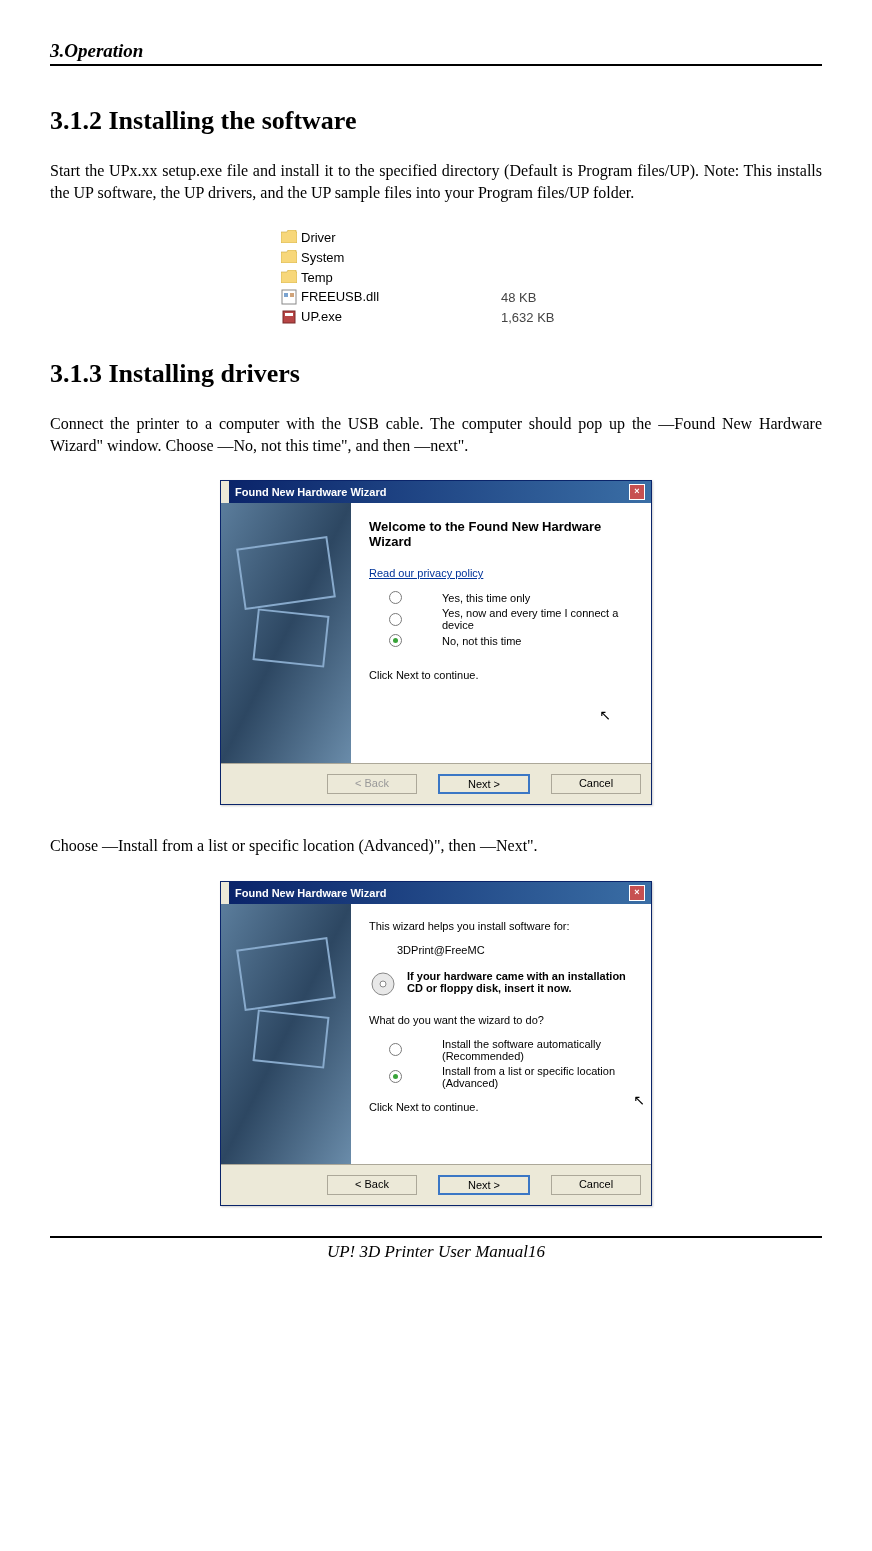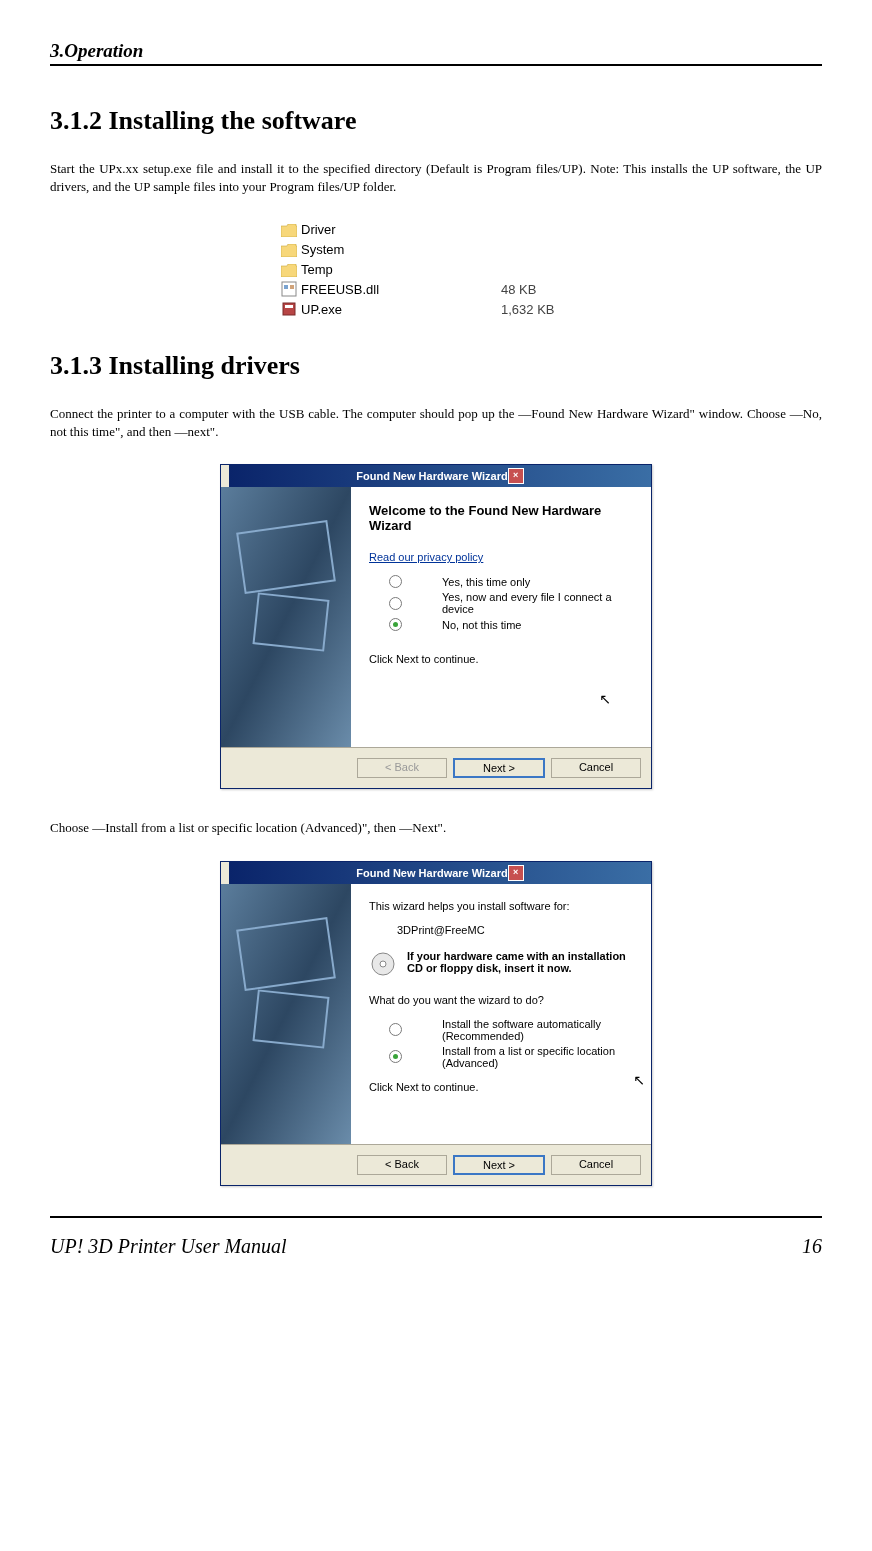--- a/index.html
+++ b/index.html
@@ -18,21 +18,21 @@
       border-bottom: 2px solid #000;
       padding-bottom: 2px;
       margin-bottom: 40px;
     }
     h2 {
       font-size: 26px;
       font-weight: bold;
       margin: 30px 0 24px 0;
     }
     p.body {
-      font-size: 13px;
+      font-size: 16px;
       line-height: 1.35;
       margin: 4px 0 24px 0;
       text-align: justify;
     }
     .center-block {
       text-align: center;
       margin: 10px 0 30px 0;
     }
     .file-list {
       display: inline-block;
@@ -40,21 +40,21 @@
     }
     .file-row {
       display: flex;
       align-items: center;
       font-family: Tahoma, Arial, sans-serif;
       font-size: 13px;
       height: 20px;
     }
     .file-name {
       display: flex;
-      align-items: flex-end;
+      align-items: flex-start;
       width: 220px;
     }
     .file-size {
       width: 90px;
       text-align: left;
       color: #444;
     }
     .folder-icon {
       width: 16px;
       height: 13px;
@@ -79,21 +79,21 @@
       background: #ece9d8;
       box-shadow: 1px 1px 2px rgba(0,0,0,0.2);
     }
     .wizard-titlebar {
       background: linear-gradient(to right, #0a246a, #3a6ea5);
       color: #fff;
       padding: 3px 6px;
       font-weight: bold;
       font-size: 11px;
       display: flex;
-      justify-content: center;
+      justify-content: space-between;
       align-items: center;
       margin-left: 8px;
     }
     .wizard-titlebar-close {
       width: 14px;
       height: 14px;
       background: #c75050;
       border: 1px solid #fff;
       color: #fff;
       font-size: 9px;
@@ -156,21 +156,21 @@
       width: 5px;
       height: 5px;
       background: #39a339;
       border-radius: 50%;
     }
     .wizard-footer {
       border-top: 1px solid #aca899;
       padding: 10px;
       display: flex;
       justify-content: flex-end;
-      gap: 6px;
+      gap: 21px;
       background: #ece9d8;
     }
     .wiz-btn {
       font-family: Tahoma, Arial, sans-serif;
       font-size: 11px;
       padding: 2px 14px;
       border: 1px solid #aca899;
       background: #ece9d8;
       min-width: 60px;
       text-align: center;
@@ -191,25 +191,25 @@
       font-weight: bold;
     }
     .cursor-arrow {
       position: absolute;
       font-size: 14px;
       color: #000;
     }
     .footer {
       margin-top: 30px;
       border-top: 2px solid #000;
-      padding-top: 17px;
-      display: flex;
-      justify-content: space-between;
+      padding-top: 4px;
+      display: flex;
+      justify-content: center;
       font-style: italic;
-      font-size: 20px;
+      font-size: 17px;
     }
     .device-row {
       margin-left: 28px;
       margin-bottom: 14px;
     }
   </style>
 </head>
 <body>
 
 <div class="header-section">3.Operation</div>
@@ -309,21 +309,21 @@
       <div class="wizard-content" style="position:relative;">
         <div class="wtitle">Welcome to the Found New Hardware Wizard</div>
         <a class="wlink">Read our privacy policy</a>
         <div class="radio-group">
           <div class="radio-option">
             <span class="radio-btn"></span>
             <span>Yes, this time only</span>
           </div>
           <div class="radio-option">
             <span class="radio-btn"></span>
-            <span>Yes, now and every file I connect a device</span>
+            <span>Yes, now and every time I connect a device</span>
           </div>
           <div class="radio-option">
             <span class="radio-btn checked"></span>
             <span>No, not this time</span>
           </div>
         </div>
         <span class="cursor-arrow" style="right:40px; bottom:40px;">↖</span>
         <div class="wtext" style="margin-top:22px;">Click Next to continue.</div>
       </div>
     </div>

